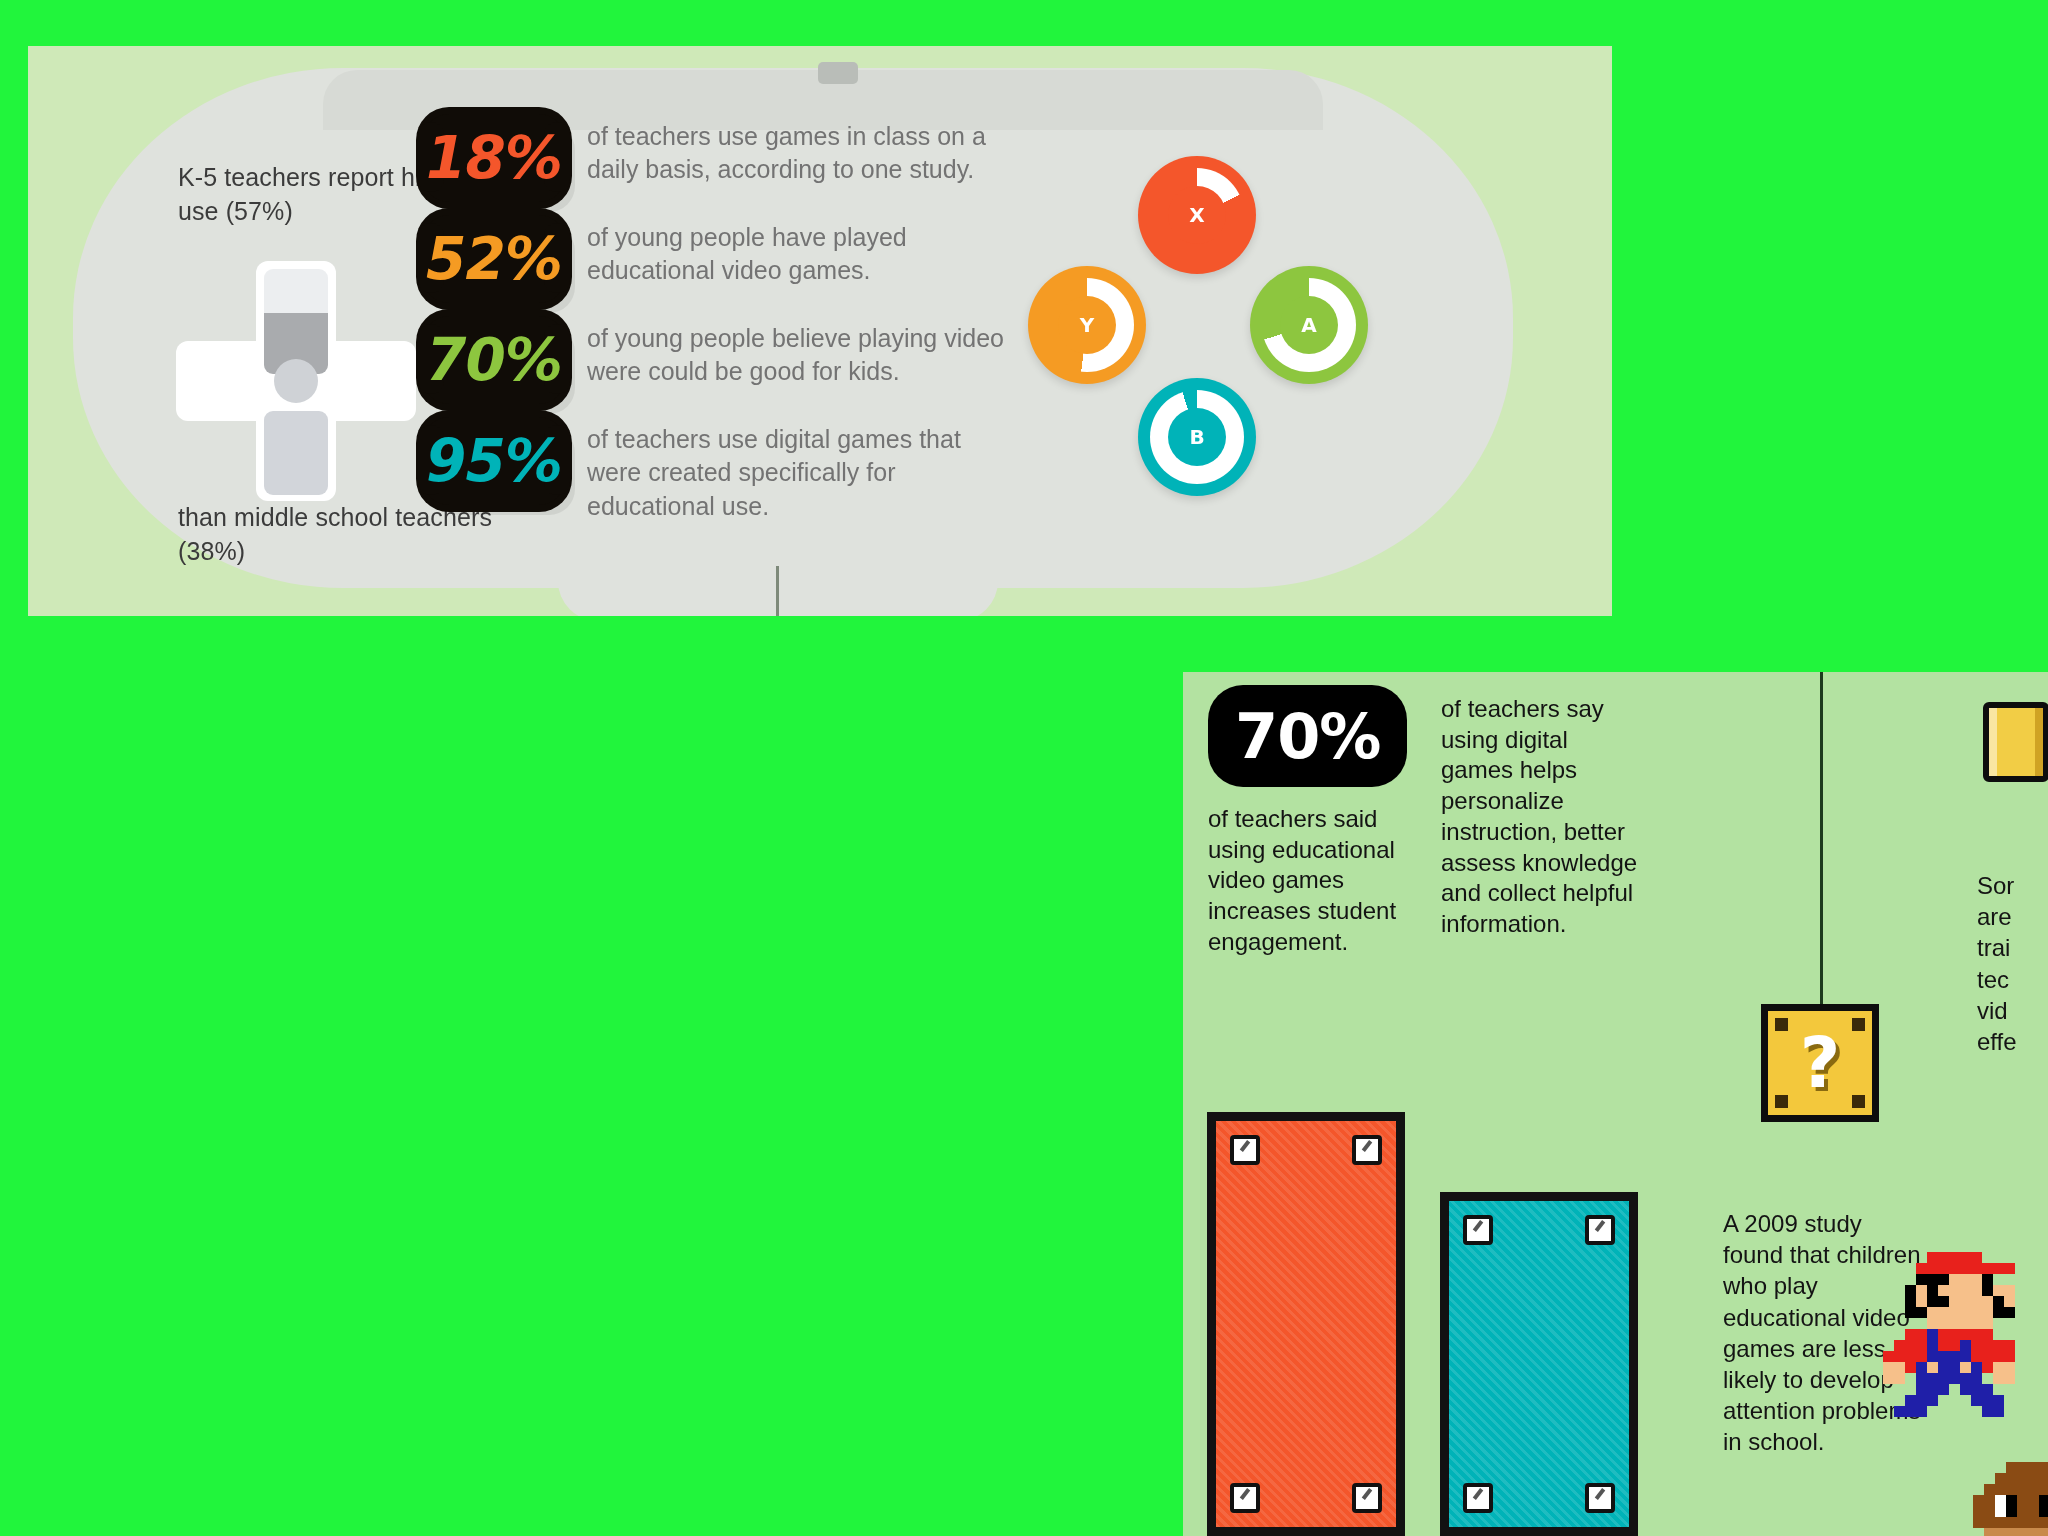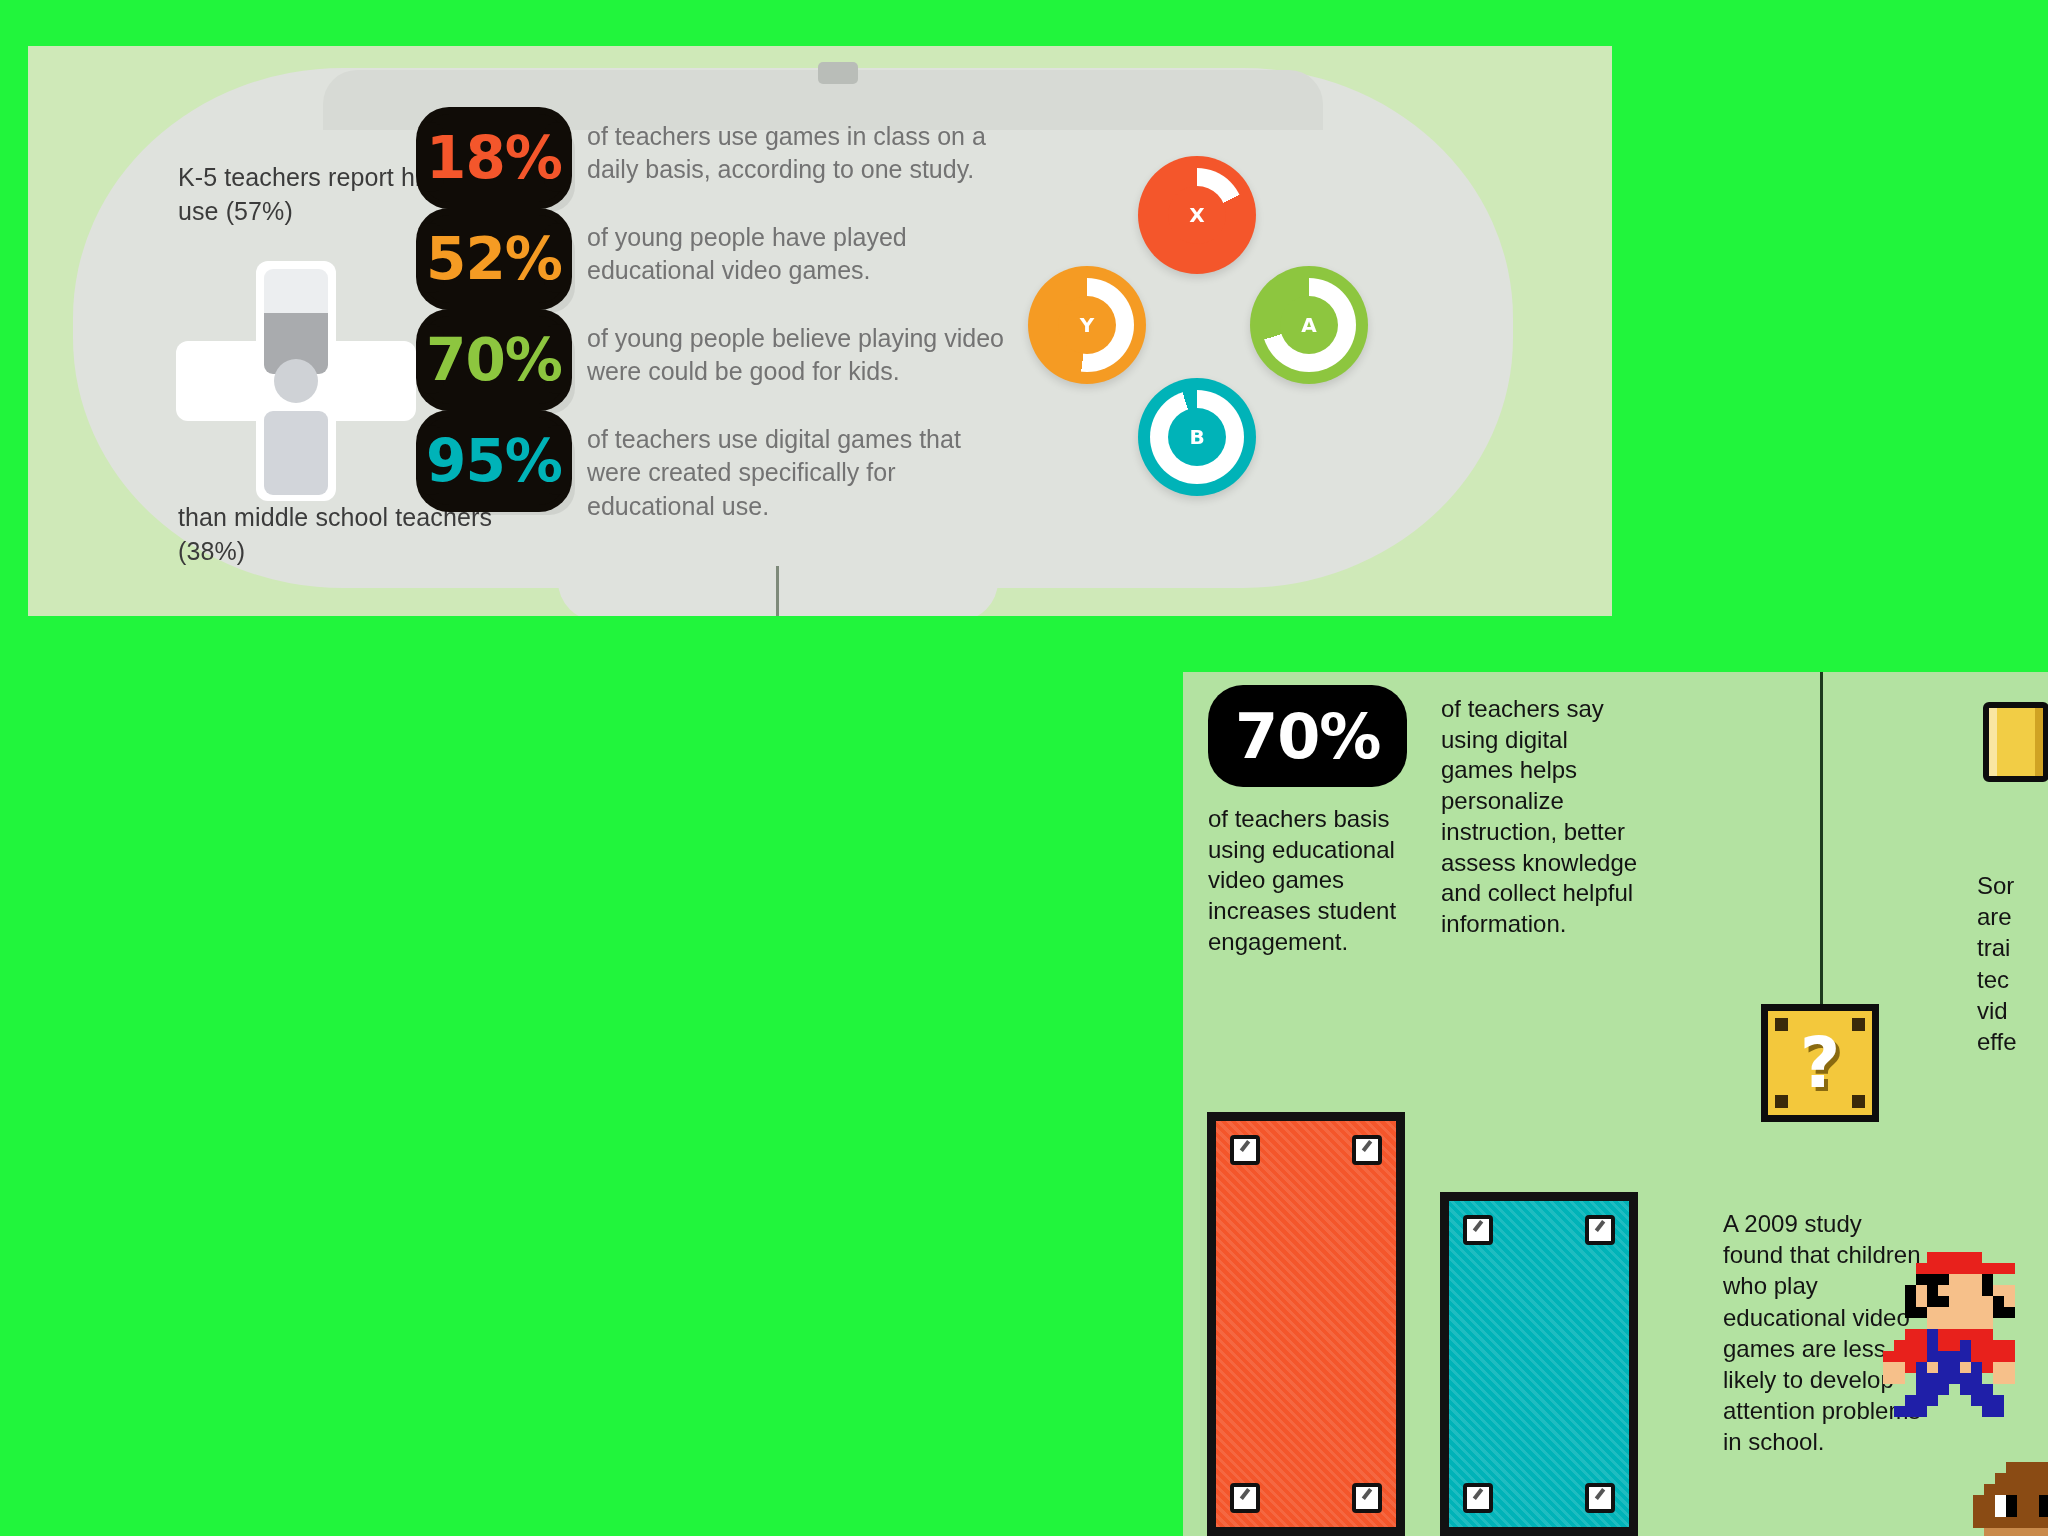--- a/index.html
+++ b/index.html
@@ -146,20 +146,21 @@
     height: 88px;
     background: #100c07;
     border-radius: 26px;
     display: flex;
     align-items: center;
     justify-content: center;
     margin-right: 22px;
     box-shadow:
       0 0 0 7px #100c07,
       10px 10px 0 0 rgba(0,0,0,0.07);
+    font-style: italic;
   }
   .pct-blob::before {
     content: "";
     position: absolute;
     left: -5px; top: 8px;
     width: 26px; height: 70px;
     background: #100c07;
     border-radius: 14px;
   }
   .pct-blob::after {
@@ -464,21 +465,21 @@
   </div>
 
   <div id="bottom-panel">
 
     <div class="wire" id="wire-v1"></div>
 
     <div class="bottom-col" id="col-70">
       <div class="big-blob">
         <span class="v">70%</span>
       </div>
-      <div class="col-desc">of teachers basis using educational video games increases student engagement.</div>
+      <div class="col-desc">of teachers said using educational video games increases student engagement.</div>
     </div>
 
     <div class="bottom-col" id="col-60">
       <div class="col-desc">of teachers say using digital games helps personalize instruction, better assess knowledge and collect helpful information.</div>
     </div>
 
     <div class="cartridge" id="cart-orange">
       <div class="screw tl"></div>
       <div class="screw tr"></div>
       <div class="screw bl"></div>

